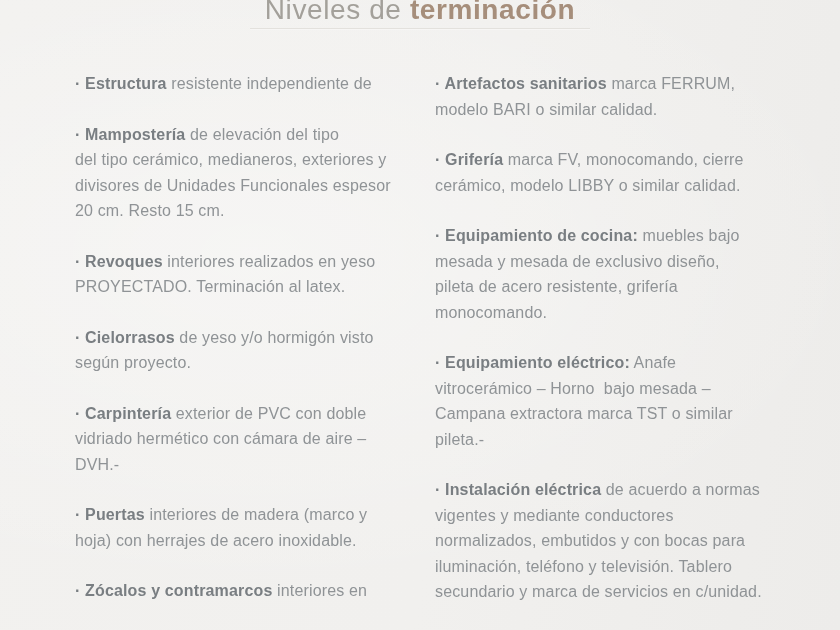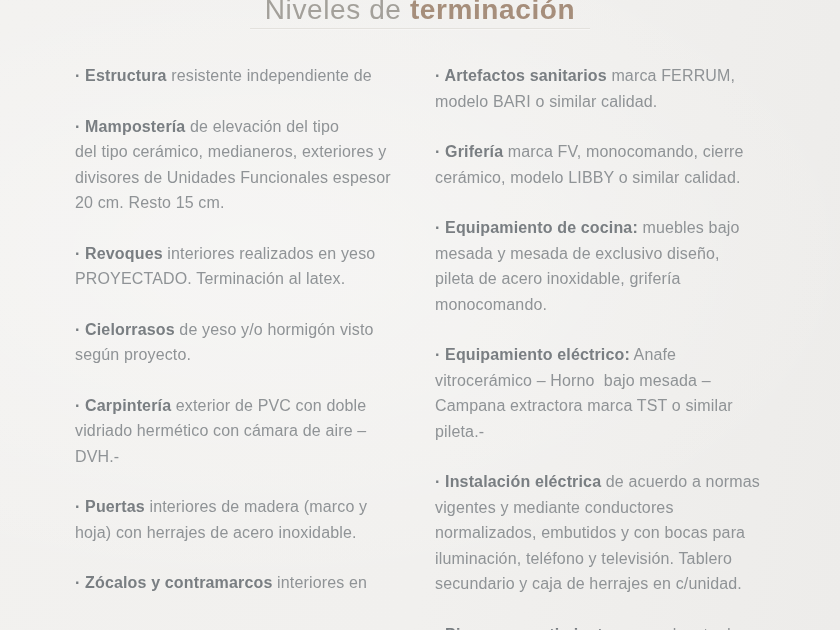--- a/index.html
+++ b/index.html
@@ -40,21 +40,21 @@
 
   .cols {
     display: grid;
     grid-template-columns: 345px 345px;
     column-gap: 15px;
     padding-left: 75px;
     margin-top: 29px;
   }
 
   .spec-item {
-    margin: 4px 0 25px 0;
+    margin: 12px 0 25px 0;
     font-size: 16px;
     line-height: 25.5px;
     letter-spacing: 0.15px;
     color: #8f9396;
   }
   .spec-line {
     display: block;
     white-space: pre;
   }
   .spec-lead {
@@ -108,35 +108,35 @@
         <span class="spec-line"><span class="spec-lead">· Artefactos sanitarios</span><span> marca FERRUM,</span></span>
         <span class="spec-line">modelo BARI o similar calidad.</span>
       </p>
       <p class="spec-item">
         <span class="spec-line"><span class="spec-lead">· Grifería</span><span> marca FV, monocomando, cierre</span></span>
         <span class="spec-line">cerámico, modelo LIBBY o similar calidad.</span>
       </p>
       <p class="spec-item">
         <span class="spec-line"><span class="spec-lead">· Equipamiento de cocina:</span><span> muebles bajo</span></span>
         <span class="spec-line">mesada y mesada de exclusivo diseño,</span>
-        <span class="spec-line">pileta de acero inoxidable, grifería</span>
+        <span class="spec-line">pileta de acero resistente, grifería</span>
         <span class="spec-line">monocomando.</span>
       </p>
       <p class="spec-item">
         <span class="spec-line"><span class="spec-lead">· Equipamiento eléctrico:</span><span> Anafe</span></span>
         <span class="spec-line">vitrocerámico – Horno  bajo mesada –</span>
         <span class="spec-line">Campana extractora marca TST o similar</span>
         <span class="spec-line">pileta.-</span>
       </p>
       <p class="spec-item">
         <span class="spec-line"><span class="spec-lead">· Instalación eléctrica</span><span> de acuerdo a normas</span></span>
         <span class="spec-line">vigentes y mediante conductores</span>
         <span class="spec-line">normalizados, embutidos y con bocas para</span>
         <span class="spec-line">iluminación, teléfono y televisión. Tablero</span>
-        <span class="spec-line">secundario y caja de herrajes en c/unidad.</span>
+        <span class="spec-line">secundario y marca de servicios en c/unidad.</span>
       </p>
       <p class="spec-item">
         <span class="spec-line"><span class="spec-lead">· Pisos y revestimientos:</span><span> porcelanato de</span></span>
       </p>
     </section>
 
   </div>
 </main>
 
 </body></html>

